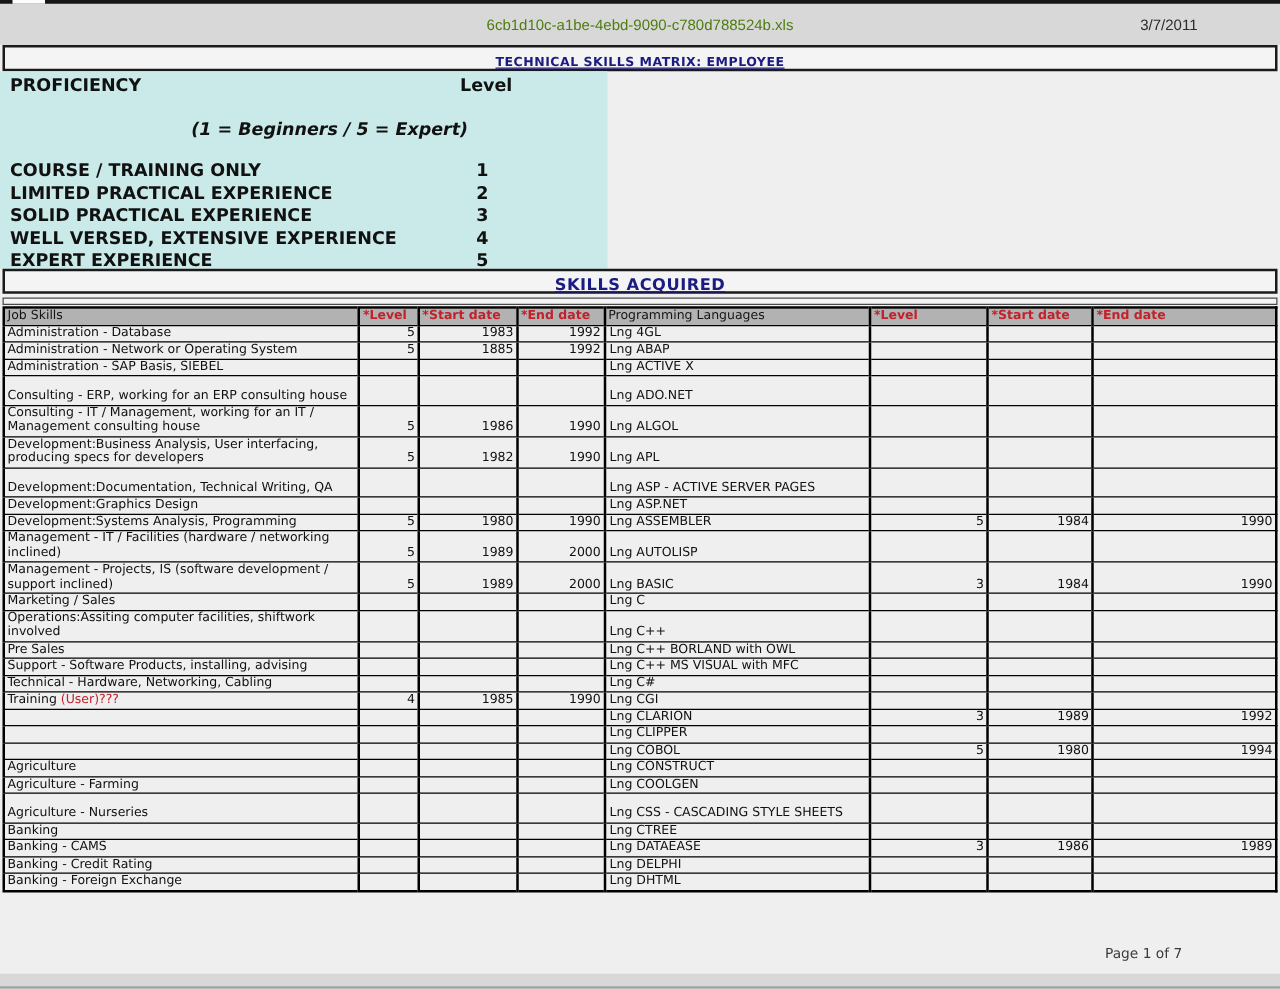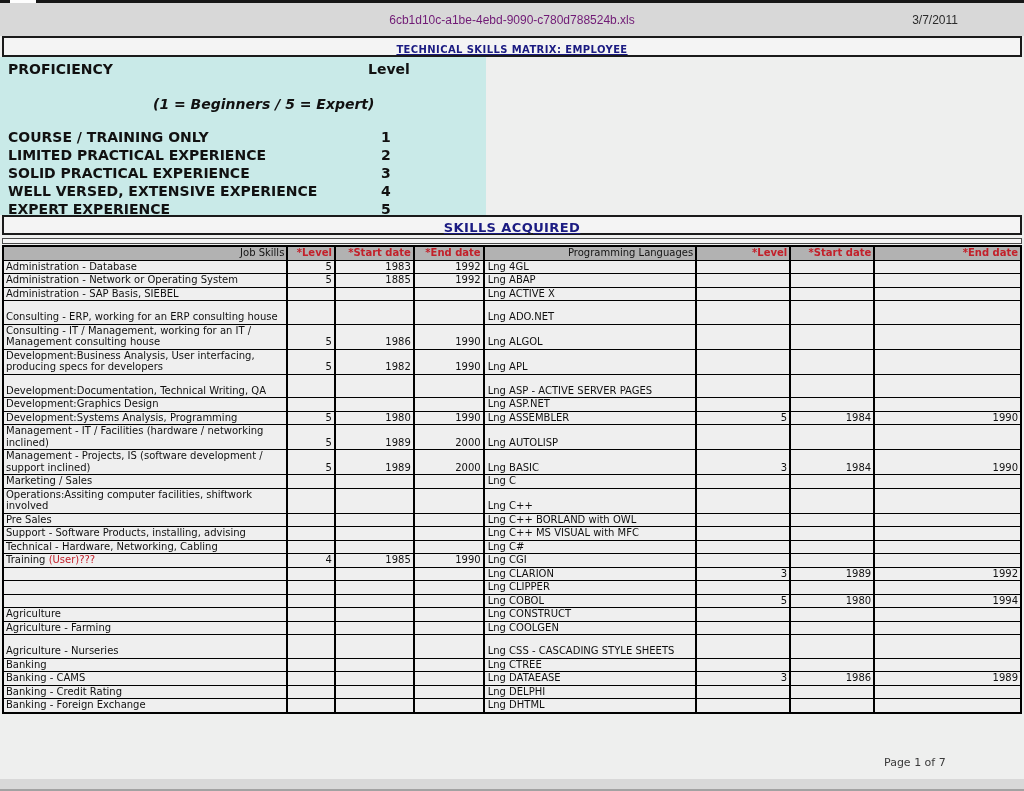--- a/index.html
+++ b/index.html
@@ -12,21 +12,21 @@
   #root{position:relative;width:1024px;height:791px;background:var(--page-bg);overflow:hidden;}
 
   
   .band-top{position:absolute;left:0;top:0;width:1024px;height:36px;background:var(--band-bg);}
   .edge-top{position:absolute;left:0;top:0;width:1024px;height:3px;background:#161616;}
   .edge-top-gap{position:absolute;left:10px;top:0;width:26px;height:3px;background:#fdfdfd;}
   .band-bottom{position:absolute;left:0;top:779px;width:1024px;height:12px;background:var(--band-bg);}
   .edge-bottom{position:absolute;left:0;top:789px;width:1024px;height:2px;background:#a2a2a2;}
 
   .filename{position:absolute;left:0;top:13px;width:1024px;text-align:center;
-    font-family:"Liberation Sans",sans-serif;font-size:12px;color:#701a75;}
+    font-family:"Liberation Sans",sans-serif;font-size:12px;color:#4d7c0f;}
   .docdate{position:absolute;top:13px;right:66px;
     font-family:"Liberation Sans",sans-serif;font-size:12px;color:#2b2b2b;}
 
   .title-bar{position:absolute;left:2px;top:36px;width:1020px;height:21px;box-sizing:border-box;
     border:2px solid var(--line);background:var(--bar-bg);text-align:center;}
   .title-bar span{display:inline-block;margin-top:3px;font-size:10px;font-weight:bold;color:var(--navy);
     text-decoration:underline;letter-spacing:.4px;}
 
   .legend{position:absolute;left:0;top:57px;width:486px;height:158px;background:var(--legend-bg);
     font-size:14px;font-weight:bold;color:#111;}
@@ -48,21 +48,21 @@
   .tablewrap{position:absolute;left:2px;top:245px;}
   table{border-collapse:collapse;table-layout:fixed;width:1020px;background:var(--cell-bg);
     border:2px solid #000;}
   td{border-top:1px solid #000;border-left:2px solid #000;vertical-align:bottom;
     font-size:10px;line-height:11.5px;padding:0 2px 1px 2px;overflow:hidden;color:#101010;}
   tr.h1{height:11.7px;}
   tr.h2{height:23.5px;}
   .c-skill{text-align:left;}
   .c-lang{text-align:left;padding-left:3px;}
   .c-num{text-align:right;}
-  .c-h{background:var(--hdr-gray);text-align:right;vertical-align:middle;}
+  .c-h{background:var(--hdr-gray);text-align:left;vertical-align:middle;}
   .hdr-black{color:#141414;}
   .hdr-red{color:var(--red);font-weight:bold;}
   .nw{white-space:nowrap;}
   .red{color:var(--red);}
 
   .pagenum{position:absolute;left:884px;top:756px;font-size:11px;color:#3a3a3a;
     font-family:"DejaVu Sans",sans-serif;}
 </style>
 </head>
 <body>

